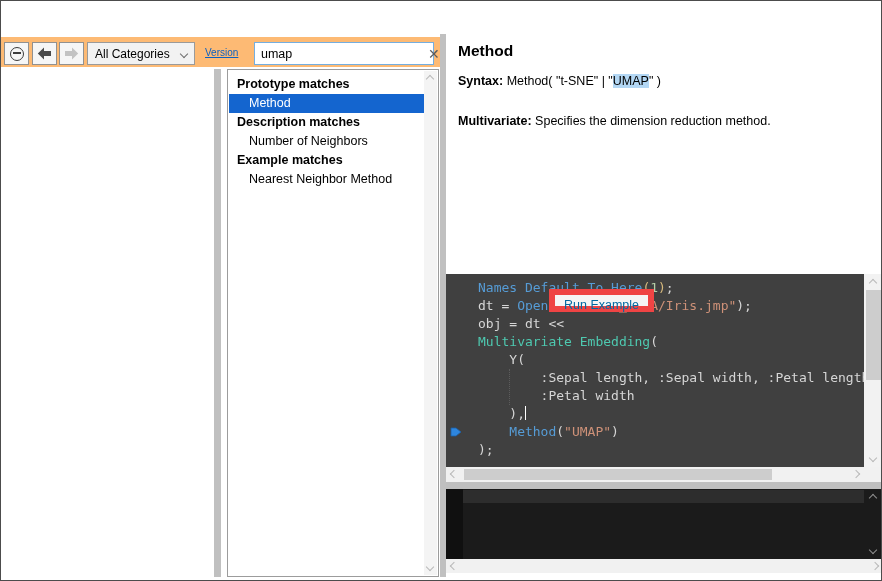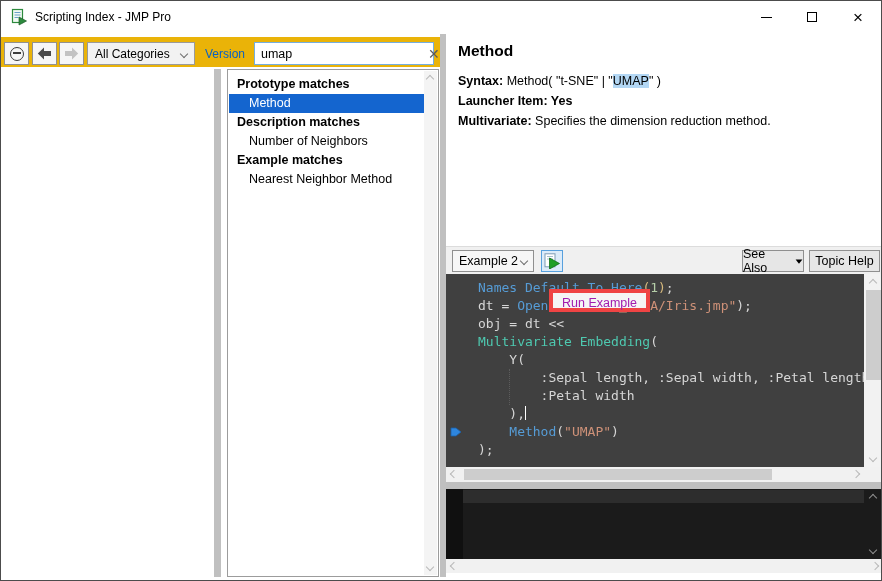--- a/index.html
+++ b/index.html
@@ -13,35 +13,35 @@
   .titlebar { position:absolute; left:0; top:0; width:100%; height:32px; background:#fff; }
   .app-icon { position:absolute; left:9px; top:7px; width:18px; height:18px; }
   .title-text { position:absolute; left:34px; top:0; line-height:32px; font-size:12px; }
   .win-controls { position:absolute; right:0; top:0; height:32px; display:flex; }
   .win-btn { width:46px; height:32px; display:flex; align-items:center; justify-content:center; }
   .glyph-min { width:11px; height:1px; background:#000; }
   .glyph-max { width:10px; height:10px; border:1px solid #000; }
   .glyph-close { font-size:17px; line-height:1; color:#000; font-weight:400; }
 
   
-  .toolbar { position:absolute; left:0; top:36px; width:445px; height:30px; background:#eab308; }
+  .toolbar { position:absolute; left:0; top:36px; width:445px; height:30px; background:#fdba74; }
   .tb-btn { position:absolute; top:5px; width:25px; height:23px; background:#f6f6f6;
             border:1px solid #919191; display:flex; align-items:center; justify-content:center; }
   .tb-collapse { left:3px; }
   .tb-back { left:31px; }
   .tb-fwd { left:58px; }
   .circle-minus { width:14px; height:14px; border:1.6px solid #3c3c3c; border-radius:50%;
                   position:relative; }
   .circle-minus::after { content:""; position:absolute; left:2px; right:2px; top:4.6px;
                   height:1.6px; background:#3c3c3c; }
   .combo { position:absolute; left:86px; top:5px; width:108px; height:23px; background:#f2f2f2;
            border:1px solid #9a9a9a; display:flex; align-items:center; padding:0 7px; }
   .combo .chev { margin-left:auto; }
-  .version-link { position:absolute; left:204px; top:10px; color:#0b61c2; 
-           font-size:12px; }
+  .version-link { position:absolute; left:204px; top:10px; color:#0b61c2; text-decoration:underline;
+           font-size:10px; }
   .searchbox { position:absolute; left:253px; top:5px; width:180px; height:23px; background:#fff;
            border:1px solid #74aee0; display:flex; align-items:center; }
   .searchbox input { flex:1; border:none; outline:none; padding:0 6px; font:12.5px "Liberation Sans",sans-serif; background:transparent; }
   .search-clear { width:20px; text-align:center; color:#5c5c5c; font-size:14px; cursor:default; }
   .search-drop { width:17px; height:100%; border-left:1px solid #c7c7c7; display:flex;
            align-items:center; justify-content:center; }
   .tri-down { width:0; height:0; border-left:4px solid transparent; border-right:4px solid transparent;
            border-top:5px solid #1b1b1b; }
 
   
@@ -130,49 +130,28 @@
   .log-band { position:absolute; left:17px; top:1px; right:19px; height:13px; background:#2d2d2d; }
   .log-vscroll { position:absolute; right:0; top:0; width:19px; height:100%; background:#1b1b1b; }
   .log-vscroll .chev { position:absolute; left:6px; border-color:#8f8f8f; }
   .log-vscroll .chev.up { top:6px; } .log-vscroll .chev.down { bottom:6px; }
   .log-hscroll { position:absolute; left:445px; top:558px; width:437px; height:14px; background:#f1f1f1; }
   .log-hscroll .chev { position:absolute; top:4px; }
   .log-hscroll .chev.left { left:5px; } .log-hscroll .chev.right { right:5px; }
 
   
   .tooltip { position:absolute; left:548px; top:288px; height:23px; background:#f5f5f5;
-          border:4px solid #ef4444; color:#a21caf; font-size:12.5px; line-height:21px;
+          border:6px solid #ef4444; color:#0369a1; font-size:12.5px; line-height:21px;
           padding:0 9px; z-index:40; }
 </style>
 </head>
 <body>
 
 <div class="window">
 
-  <div class="titlebar">
-    <svg class="app-icon" viewBox="0 0 18 18">
-      <rect x="2.5" y="1.5" width="10" height="13" fill="#f2faf3" stroke="#2d8a3e" stroke-width="1.2"></rect>
-      <line x1="4.5" y1="4.5" x2="10.5" y2="4.5" stroke="#6aa0c8" stroke-width="1"></line>
-      <line x1="4.5" y1="7" x2="10.5" y2="7" stroke="#6aa0c8" stroke-width="1"></line>
-      <line x1="4.5" y1="9.5" x2="8.5" y2="9.5" stroke="#6aa0c8" stroke-width="1"></line>
-      <path d="M9 9 L16.5 13 L9 17 Z" fill="#2d8a3e" stroke="#1d5c2a" stroke-width="0.7"></path>
-    </svg>
-    <span class="title-text">Scripting Index - JMP Pro</span>
-    <div class="win-controls">
-      <div class="win-btn">
-          <div class="glyph-min"></div>
-        </div>
-      <div class="win-btn">
-          <div class="glyph-max"></div>
-        </div>
-      <div class="win-btn">
-          <span class="glyph-close">×</span>
-        </div>
-    </div>
-  </div>
 
   <div class="toolbar">
     <div class="tb-btn tb-collapse">
       <div class="circle-minus"></div>
     </div>
     <div class="tb-btn tb-back">
       <svg width="15" height="13" viewBox="0 0 15 13">
           <path d="M7 0.5 L0.8 6.5 L7 12.5 L7 9 L14 9 L14 4 L7 4 Z" fill="#4a4a4a"></path>
         </svg>
     </div>
@@ -211,45 +190,23 @@
       <span class="chev up lite"></span>
       <span class="chev down lite"></span>
     </div>
   </div>
 
   <div class="splitter-v split2"></div>
 
   <div class="detail">
     <h1>Method</h1>
     <div class="d-line d1"><span class="d-label">Syntax:</span><span> Method( "t-SNE" | "</span><span class="hl">UMAP</span><span>" )</span></div>
-    <div class="d-line d2"><span class="d-label">Launcher Item:</span><span class="d-label"> Yes</span></div>
     <div class="d-line d3"><span class="d-label">Multivariate:</span><span> Specifies the dimension reduction method.</span></div>
   </div>
 
-  <div class="ex-bar">
-    <div class="ex-combo">
-      <span>Example 2</span>
-      <span class="chev down"></span>
-    </div>
-    <div class="run-btn">
-      <svg width="17" height="16" viewBox="0 0 17 16">
-        <rect x="1" y="0.8" width="10" height="13" fill="#fff" stroke="#7d9bb5"></rect>
-        <line x1="3" y1="3.5" x2="9" y2="3.5" stroke="#a8bece" stroke-width="1"></line>
-        <line x1="3" y1="6" x2="9" y2="6" stroke="#a8bece" stroke-width="1"></line>
-        <path d="M5.5 5 L15.5 10.5 L5.5 16 Z" fill="#1f9f27" stroke="#0e6e15" stroke-width="0.8"></path>
-      </svg>
-    </div>
-    <div class="btn see-also">
-      <span>See Also</span>
-      <span class="tri-down"></span>
-    </div>
-    <div class="btn topic-help">
-      <span>Topic Help</span>
-    </div>
-  </div>
 
   <div class="code-panel">
     <div class="code-content" id="code-content"><div class="code-line"><span class="tok-kw">Names Default To Here</span><span class="tok-gold">(</span><span class="tok-num">1</span><span class="tok-gold">)</span><span class="tok-pln">;</span></div><div class="code-line"><span class="tok-pln">dt = </span><span class="tok-kw">Open</span><span class="tok-pln">(</span><span class="tok-str">"$SAMPLE_DATA/Iris.jmp"</span><span class="tok-pln">);</span></div><div class="code-line"><span class="tok-pln">obj = dt &lt;&lt;</span></div><div class="code-line"><span class="tok-teal">Multivariate Embedding</span><span class="tok-pln">(</span></div><div class="code-line"><span class="tok-pln">    Y(</span></div><div class="code-line"><span class="tok-pln">        :Sepal length, :Sepal width, :Petal length,</span></div><div class="code-line"><span class="tok-pln">        :Petal width</span></div><div class="code-line"><span class="tok-pln">    ),</span><span class="caret"></span></div><div class="code-line"><span class="tok-pln">    </span><span class="tok-kw">Method</span><span class="tok-pln">(</span><span class="tok-str">"UMAP"</span><span class="tok-pln">)</span></div><div class="code-line"><span class="tok-pln">);</span></div></div>
     <div class="indent-guide"></div>
     <svg class="code-marker" width="12" height="12" viewBox="0 0 12 12">
       <path d="M1 2 L6 2 L11 6 L6 10 L1 10 Z" fill="#2e86de" stroke="#1b5fa8" stroke-width="0.8"></path>
     </svg>
     <div class="code-vscroll">
       <div class="thumb"></div>
       <span class="chev up lite"></span>

